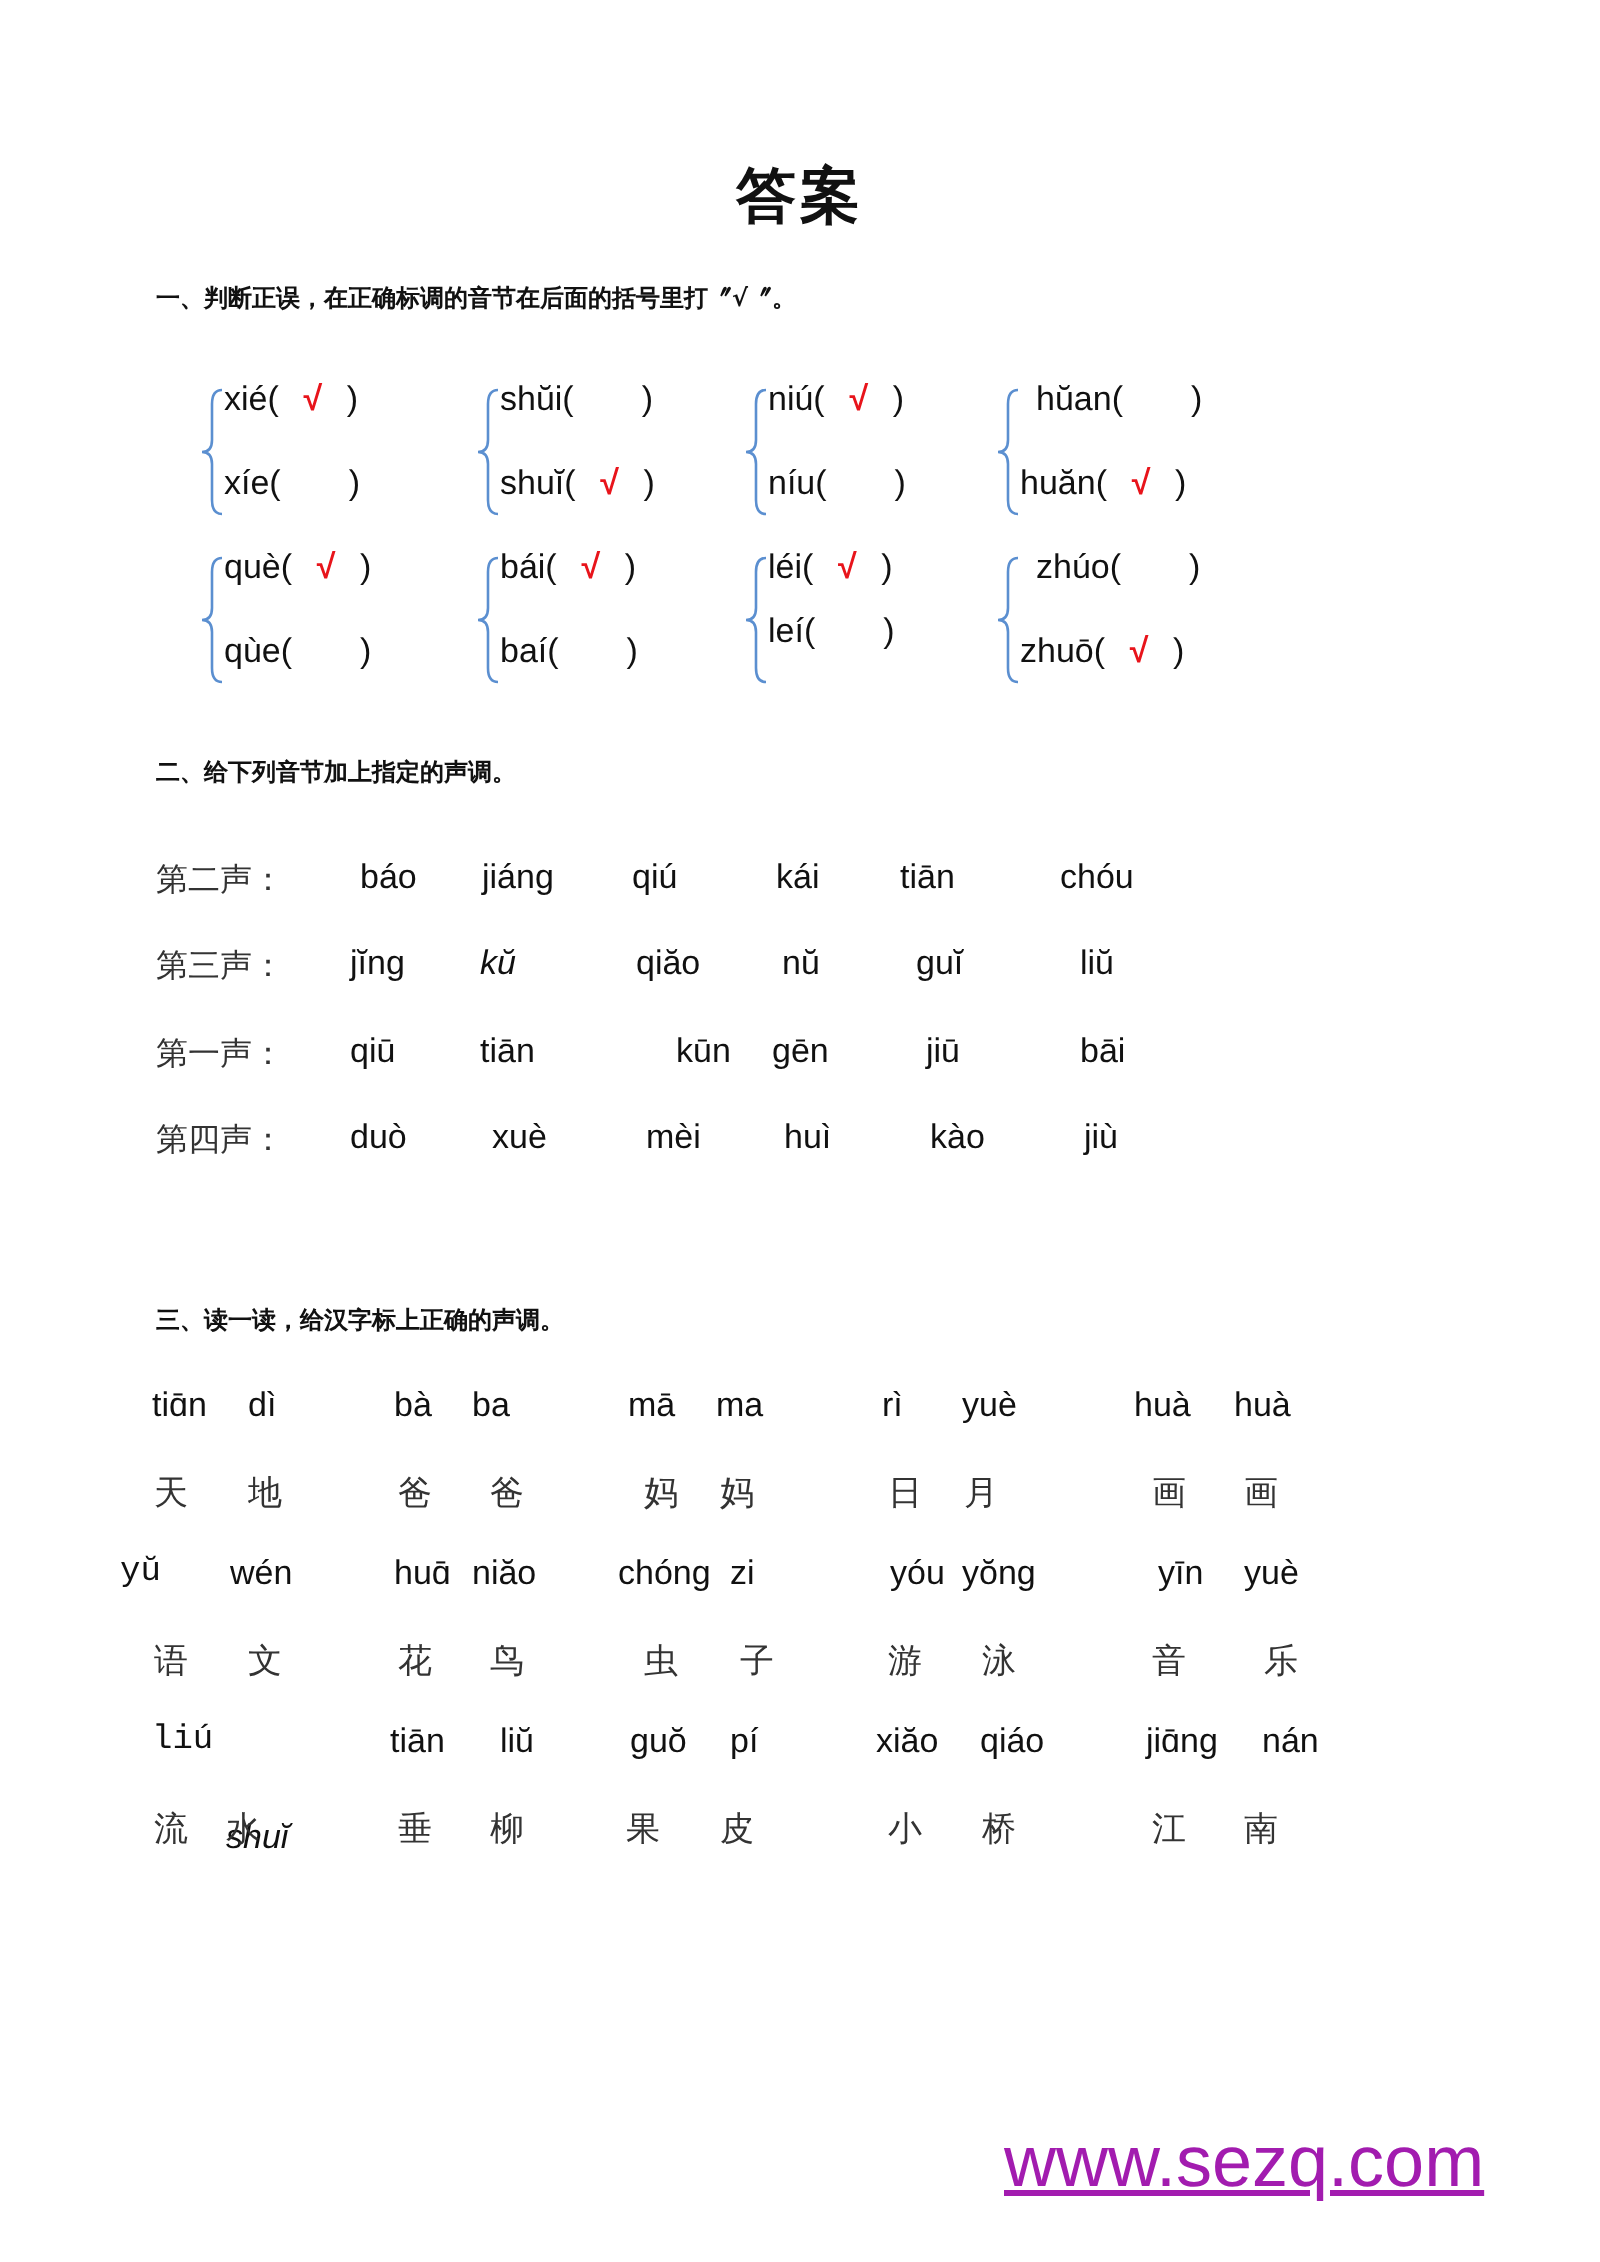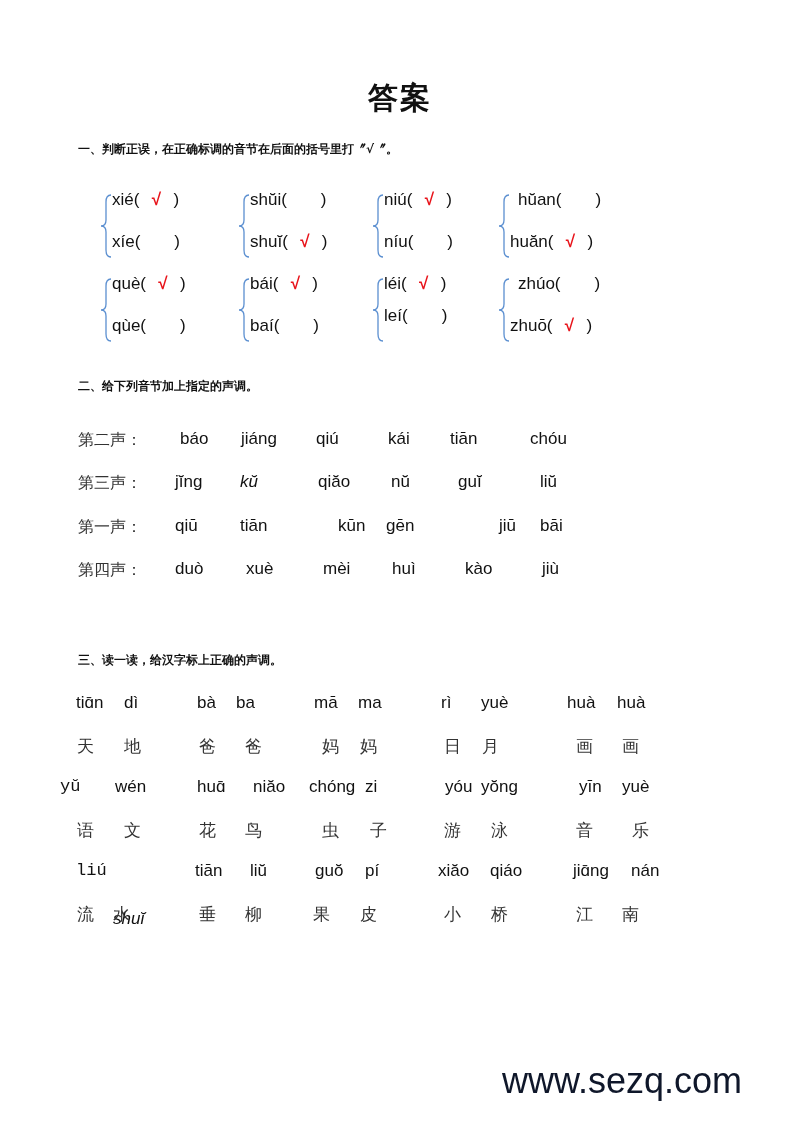--- a/index.html
+++ b/index.html
@@ -94,21 +94,21 @@
     <div class="abs py" style="left: 240px; top: 472px; font-style: italic;">kŭ</div>
     <div class="abs py" style="left: 318px; top: 472px;">qiăo</div>
     <div class="abs py" style="left: 391px; top: 472px;">nŭ</div>
     <div class="abs py" style="left: 458px; top: 472px;">guĭ</div>
     <div class="abs py" style="left: 540px; top: 472px;">liŭ</div>
     <div class="abs label-cn" style="left: 78px; top: 517px; text-align: center;">第一声：</div>
     <div class="abs py" style="left: 175px; top: 516px;">qiū</div>
     <div class="abs py" style="left: 240px; top: 516px;">tiān</div>
     <div class="abs py" style="left: 318px; top: 516px; margin-left: 20px;">kūn</div>
     <div class="abs py" style="left: 386px; top: 516px;">gēn</div>
-    <div class="abs py" style="left: 463px; top: 516px; margin-left: 36px;">jiū</div>
+    <div class="abs py" style="left: 463px; top: 516px;">jiū</div>
     <div class="abs py" style="left: 540px; top: 516px;">bāi</div>
     <div class="abs label-cn" style="left: 78px; top: 560px;">第四声：</div>
     <div class="abs py" style="left: 175px; top: 559px;">duò</div>
     <div class="abs py" style="left: 246px; top: 559px;">xuè</div>
     <div class="abs py" style="left: 323px; top: 559px;">mèi</div>
     <div class="abs py" style="left: 392px; top: 559px;">huì</div>
     <div class="abs py" style="left: 465px; top: 559px;">kào</div>
     <div class="abs py" style="left: 542px; top: 559px;">jiù</div>
   </div>
 
@@ -132,21 +132,21 @@
     <div class="abs hanzi" style="left: 482px; top: 735px;">月</div>
     <div class="abs py" style="left: 567px; top: 693px;">huà</div>
     <div class="abs py" style="left: 617px; top: 693px;">huà</div>
     <div class="abs hanzi" style="left: 576px; top: 735px;">画</div>
     <div class="abs hanzi" style="left: 622px; top: 735px;">画</div>
     <div class="abs py" style="left: 60px; top: 777px; font-family: Liberation Mono, monospace;">yŭ</div>
     <div class="abs py" style="left: 115px; top: 777px;">wén</div>
     <div class="abs hanzi" style="left: 77px; top: 819px;">语</div>
     <div class="abs hanzi" style="left: 124px; top: 819px;">文</div>
     <div class="abs py" style="left: 197px; top: 777px;">huɑ̄</div>
-    <div class="abs py" style="left: 236px; top: 777px; margin-left: 17px;">niăo</div>
+    <div class="abs py" style="left: 236px; top: 777px;">niăo</div>
     <div class="abs hanzi" style="left: 199px; top: 819px;">花</div>
     <div class="abs hanzi" style="left: 245px; top: 819px;">鸟</div>
     <div class="abs py" style="left: 309px; top: 777px;">chóng</div>
     <div class="abs py" style="left: 365px; top: 777px;">zi</div>
     <div class="abs hanzi" style="left: 322px; top: 819px;">虫</div>
     <div class="abs hanzi" style="left: 370px; top: 819px;">子</div>
     <div class="abs py" style="left: 445px; top: 777px;">yóu</div>
     <div class="abs py" style="left: 481px; top: 777px;">yŏng</div>
     <div class="abs hanzi" style="left: 444px; top: 819px;">游</div>
     <div class="abs hanzi" style="left: 491px; top: 819px;">泳</div>
@@ -169,13 +169,13 @@
     <div class="abs py" style="left: 438px; top: 861px;">xiăo</div>
     <div class="abs py" style="left: 490px; top: 861px;">qiáo</div>
     <div class="abs hanzi" style="left: 444px; top: 903px;">小</div>
     <div class="abs hanzi" style="left: 491px; top: 903px;">桥</div>
     <div class="abs py" style="left: 573px; top: 861px;">jiɑ̄ng</div>
     <div class="abs py" style="left: 631px; top: 861px;">nán</div>
     <div class="abs hanzi" style="left: 576px; top: 903px;">江</div>
     <div class="abs hanzi" style="left: 622px; top: 903px;">南</div>
   </div>
 
-<div class="abs watermark" style="left: 502px; top: 1060px; color: #0f172a;">www.sezq.com</div>
+<div class="abs watermark" style="left: 502px; top: 1060px; color: #a21caf; text-decoration: underline;">www.sezq.com</div>
 
 </body></html>

